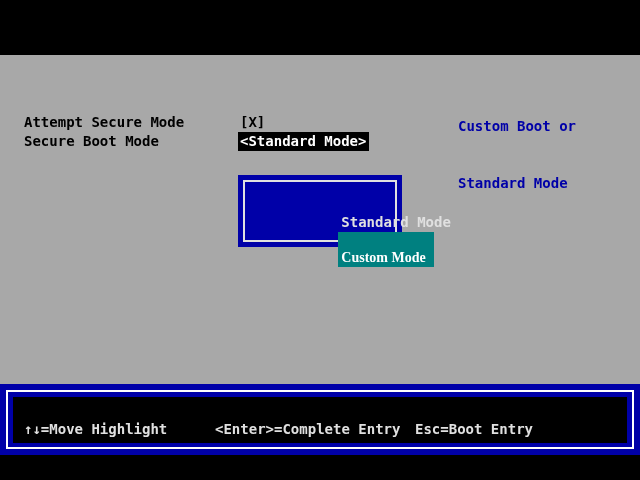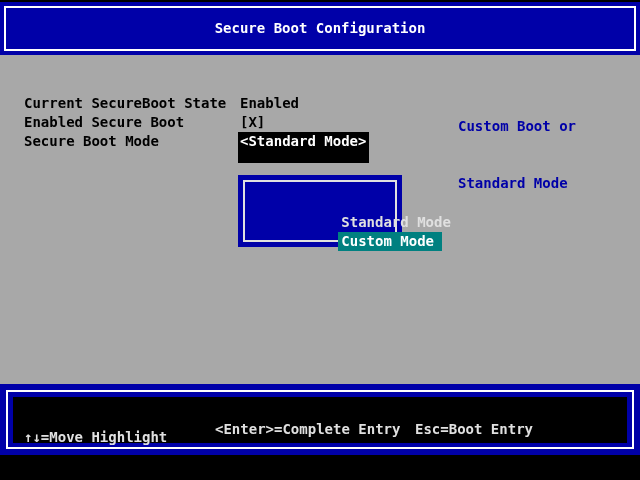--- a/index.html
+++ b/index.html
@@ -12,56 +12,48 @@
   
   .titlebar{position:absolute;top:2px;left:0;width:640px;height:53px;background:var(--blue);}
   .titlebar-frame{position:absolute;inset:4px;border:2px solid var(--white);}
   .titlebar-text{position:absolute;inset:0;display:flex;align-items:center;justify-content:center;color:var(--white);}
   
   .main{position:absolute;top:55px;left:0;width:640px;height:329px;background:var(--gray);}
   .row{position:absolute;left:0;width:100%;height:19px;}
   .row-1{top:39px;} .row-2{top:58px;} .row-3{top:77px;}
   .row .label{position:absolute;left:24px;color:#000;white-space:pre;}
   .row .value{position:absolute;left:240px;color:#000;white-space:pre;}
-  .row .value.highlight{left:238px;background:#000;color:var(--white);padding:0 3px 12px 2px;height:19px;display:inline-block;}
+  .row .value.highlight{left:238px;background:#000;color:var(--white);padding:0 3px 0 2px;height:19px;display:inline-block;}
   
   .help{position:absolute;left:458px;top:24px;color:var(--blue);white-space:pre;}
   
   .popup{position:absolute;left:238px;top:120px;width:164px;height:72px;background:var(--blue);}
   .popup-frame{position:absolute;inset:5px;border:2px solid var(--light);}
   .popup-options{position:absolute;left:19px;top:19px;}
   .popup-option{height:19px;color:var(--light);white-space:pre;}
   .popup-option .option-text{display:inline-block;height:19px;}
-  .popup-option.selected .option-text{background:var(--teal);color:var(--white);padding:0 8px 0 3px;margin-left:-3px;}
+  .popup-option.selected .option-text{background:var(--teal);color:var(--white);padding:16px 8px 0 3px;margin-left:-3px;font-family:Liberation Serif, serif;}
   
   .footer{position:absolute;top:384px;left:0;width:640px;height:71px;background:var(--blue);}
   .footer-frame{position:absolute;inset:6px;border:2px solid var(--white);}
   .footer-inner{position:absolute;left:13px;right:13px;top:13px;bottom:12px;background:#000;}
   .hint{position:absolute;top:36px;color:var(--light);white-space:pre;}
-  .hint-1{left:24px;margin-top:8px;} .hint-2{left:215px;} .hint-3{left:415px;}
+  .hint-1{left:24px;} .hint-2{left:215px;} .hint-3{left:415px;}
 </style>
 </head>
 <body>
 
 <div class="screen">
 
-  <div class="titlebar">
-    <div class="titlebar-frame"></div>
-    <div class="titlebar-text">Secure Boot Configuration</div>
-  </div>
 
   <div class="main">
 
-    <div class="row row-1">
-      <span class="label">Current SecureBoot State</span>
-      <span class="value">Enabled</span>
-    </div>
 
     <div class="row row-2">
-      <span class="label">Enabled Secure Boot</span>
+      <span class="label">Attempt Secure Mode</span>
       <span class="value">[X]</span>
     </div>
 
     <div class="row row-3">
       <span class="label">Secure Boot Mode</span>
       <span class="value highlight">&lt;Standard Mode&gt;</span>
     </div>
 
     <div class="help">
       <div>Custom Boot or</div>

